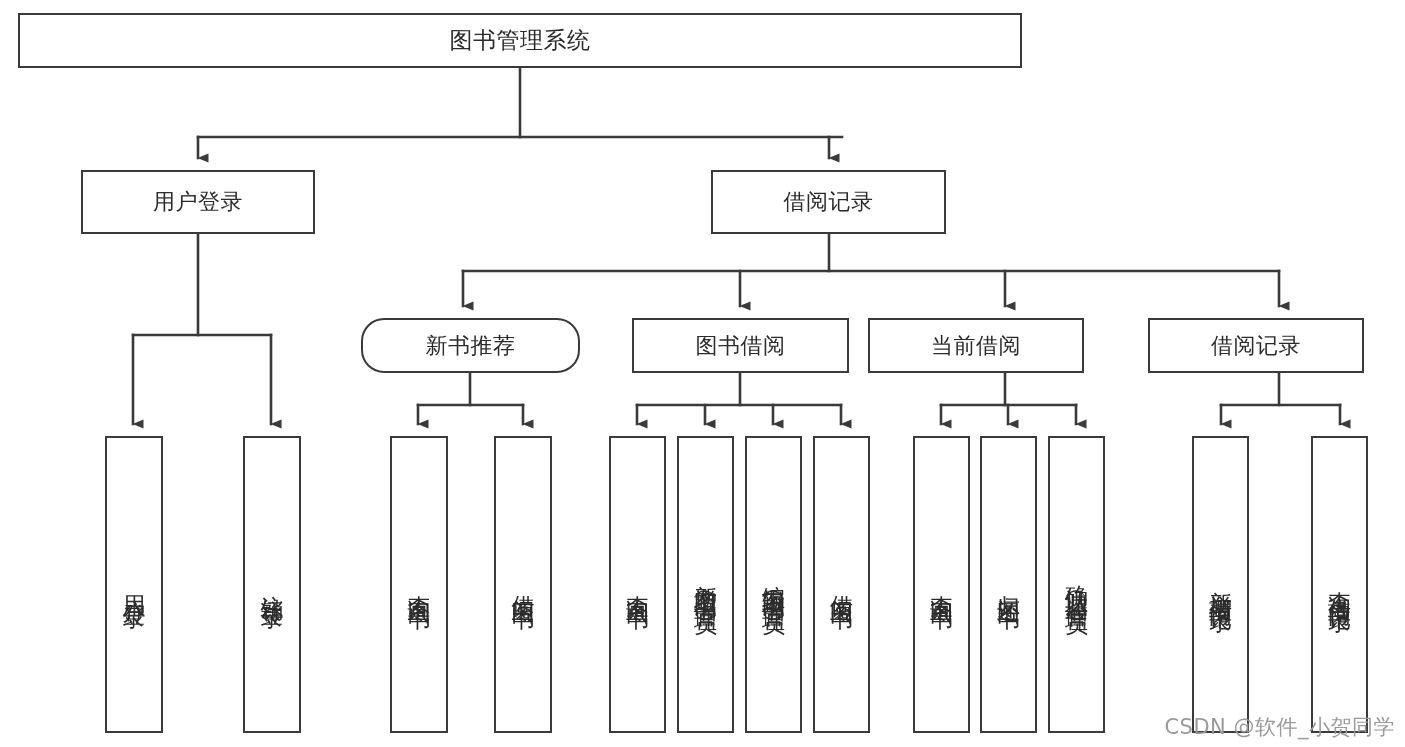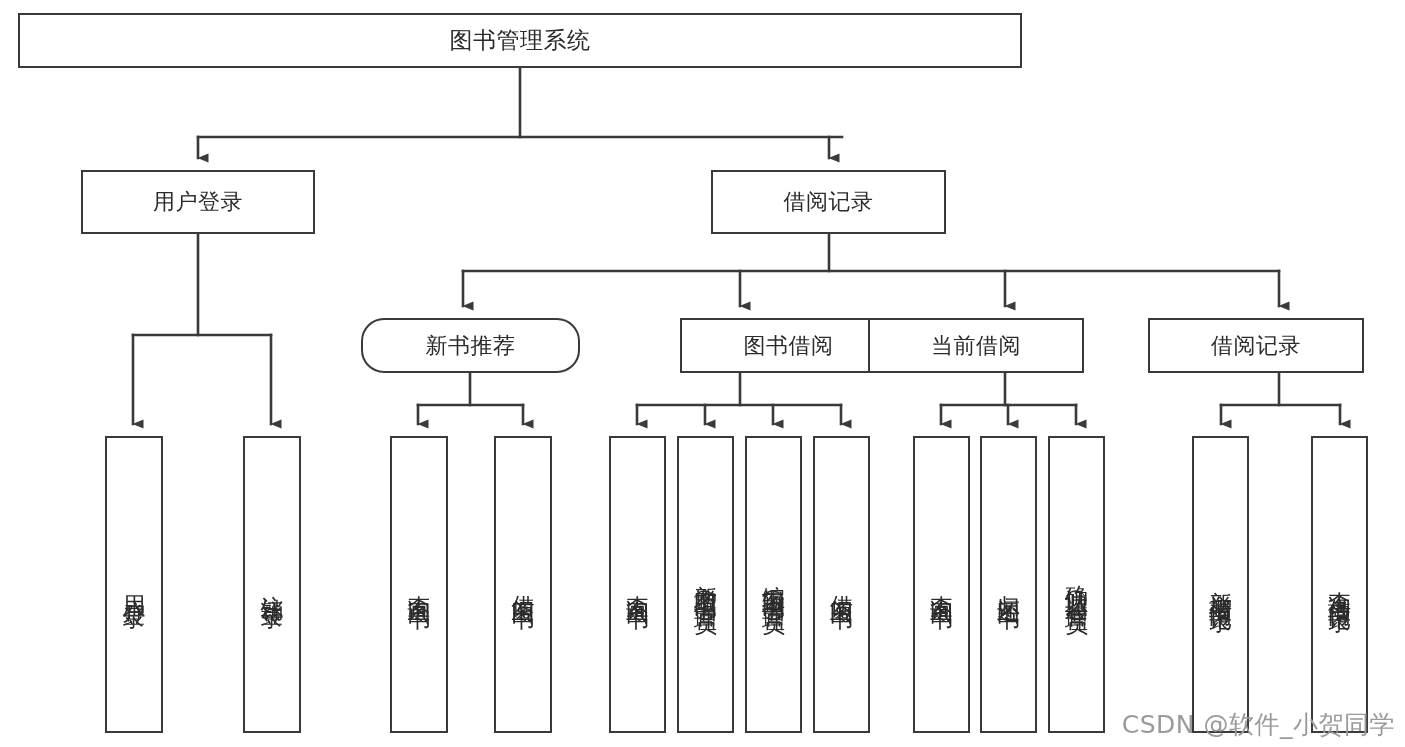--- a/index.html
+++ b/index.html
@@ -39,21 +39,21 @@
     writing-mode:vertical-rl;
     text-orientation:upright;
     font-size:23px;
     letter-spacing:4px;
     line-height:1;
   }
   #watermark{
     position:absolute;
     right:10px;
     bottom:6px;
-    font-size:25px;
+    font-size:21px;
     color:#9a9a9a;
     letter-spacing:0.5px;
     white-space:nowrap;
     pointer-events:none;
   }
 </style>
 </head>
 <body>
 
 <div id="canvas">
@@ -117,21 +117,21 @@
   </div>
 
   <div class="node horiz" style="left:711px;top:170px;width:235px;height:64px;">
     <span class="lbl">借阅记录</span>
   </div>
 
   <div class="node horiz" style="left:361px;top:318px;width:219px;height:55px;border-radius:23px;">
     <span class="lbl">新书推荐</span>
   </div>
 
-  <div class="node horiz" style="left:632px;top:318px;width:217px;height:55px;margin-left:48px;">
+  <div class="node horiz" style="left:632px;top:318px;width:217px;height:55px;">
     <span class="lbl">图书借阅</span>
   </div>
 
   <div class="node horiz" style="left:868px;top:318px;width:216px;height:55px;">
     <span class="lbl">当前借阅</span>
   </div>
 
   <div class="node horiz" style="left:1124px;top:318px;width:216px;height:55px;margin-left:24px;">
     <span class="lbl">借阅记录</span>
   </div>

